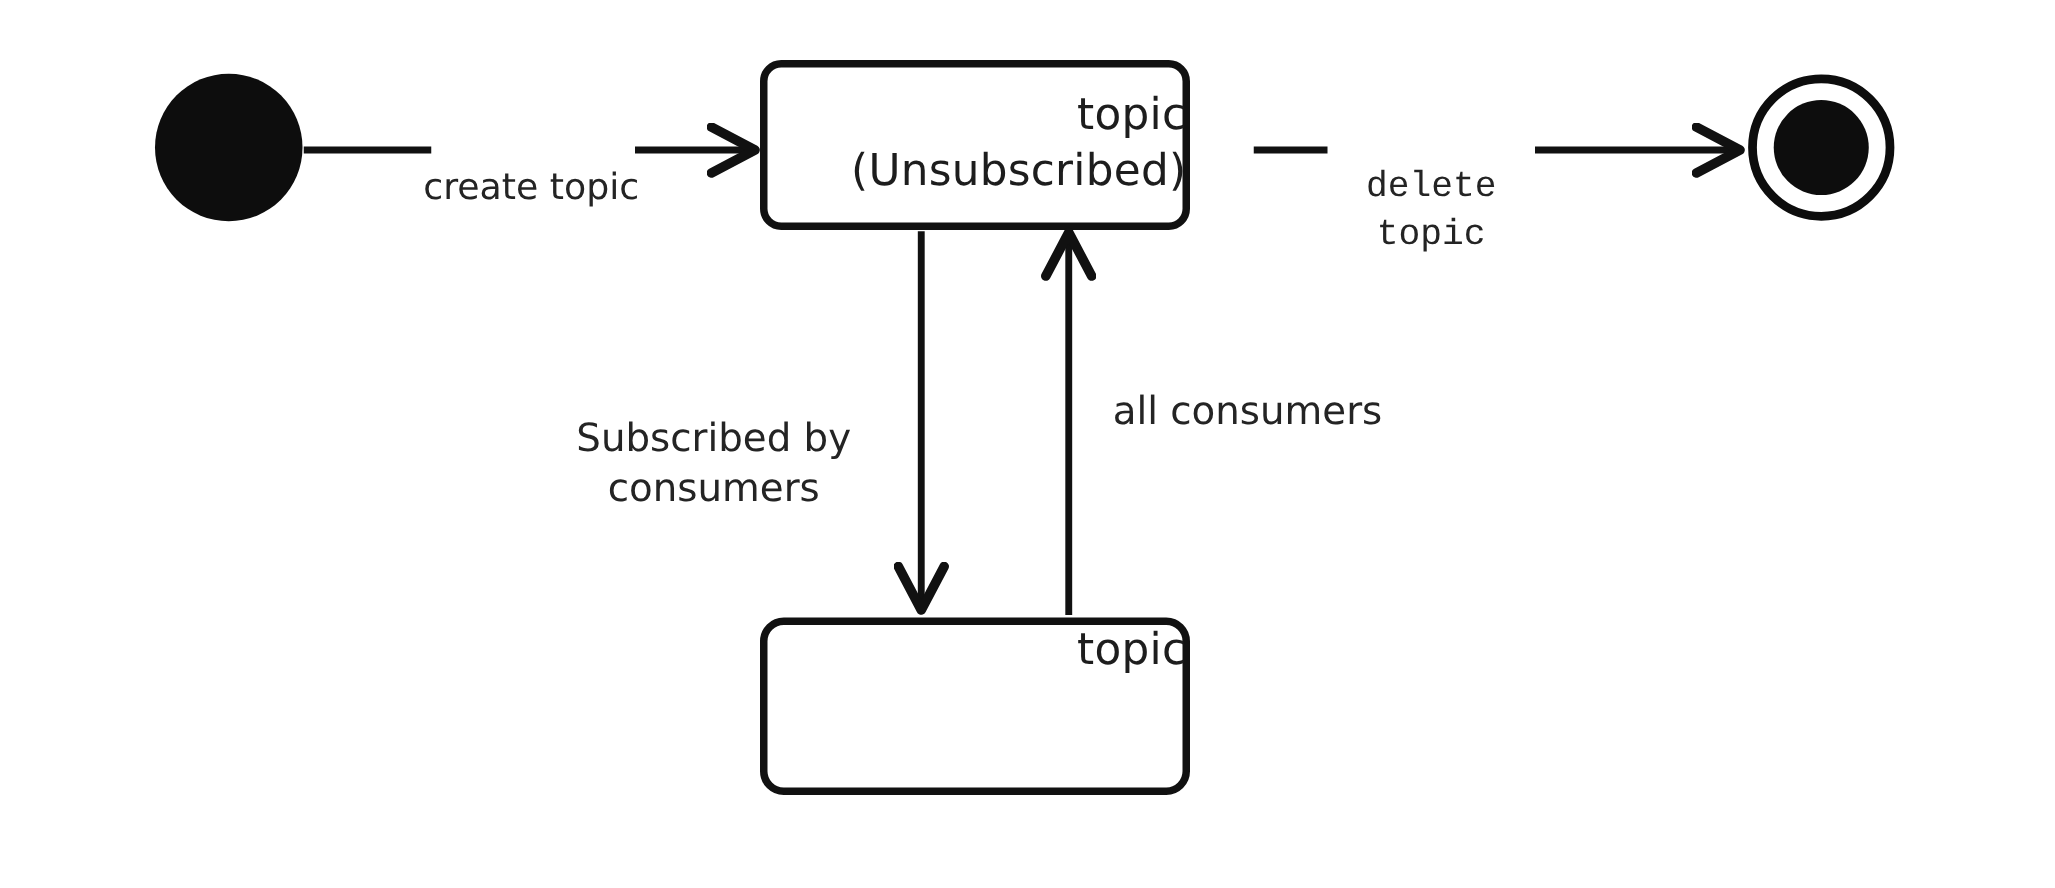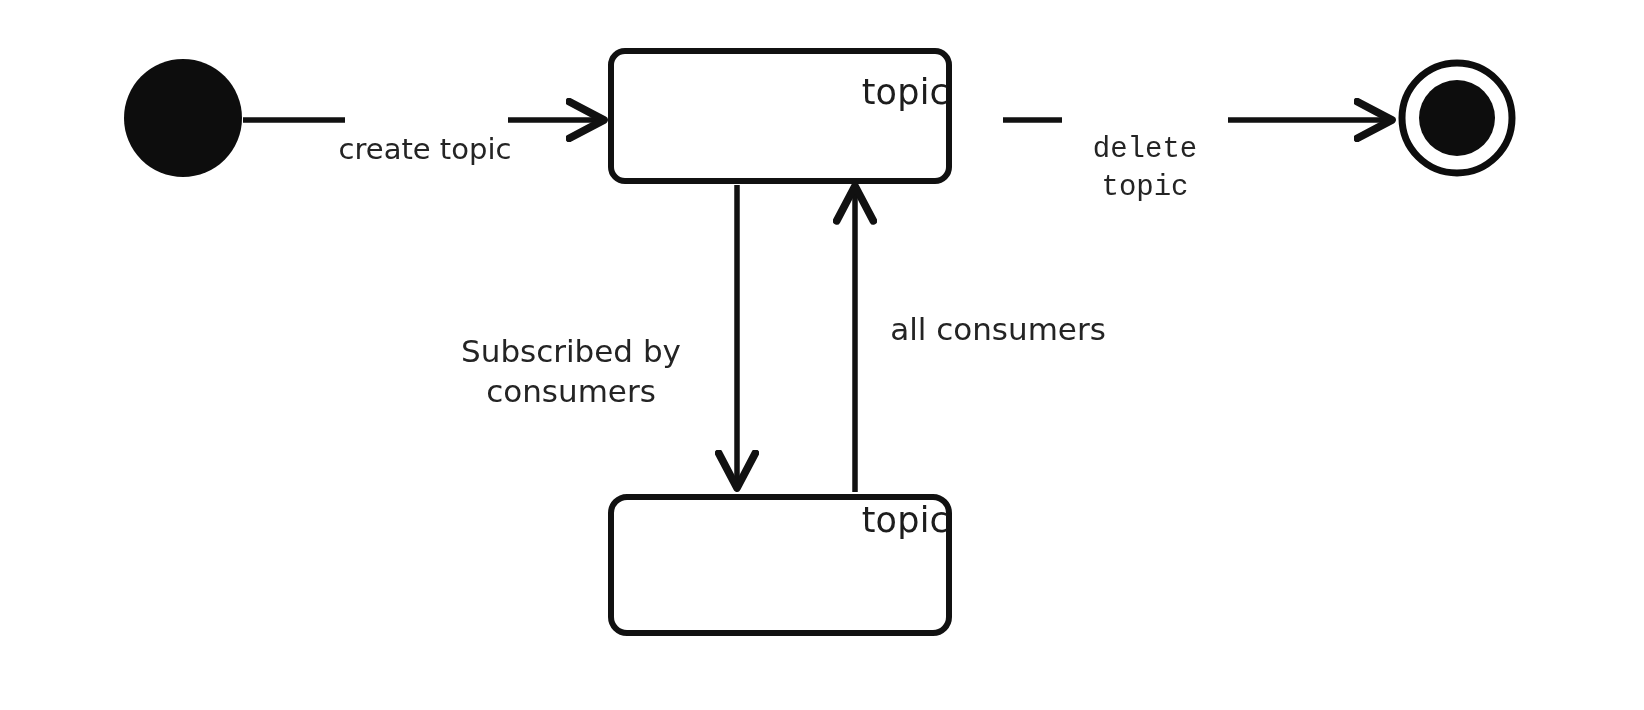--- a/index.html
+++ b/index.html
@@ -85,20 +85,21 @@
 
   <line x1="737" y1="185" x2="737" y2="488" stroke="#111111" stroke-width="5.5" stroke-linecap="butt" marker-end="url(#arrow-down)"></line>
 
   <line x1="855" y1="492" x2="855" y2="186" stroke="#111111" stroke-width="5.5" stroke-linecap="butt" marker-end="url(#arrow-up)"></line>
 
   <rect x="611" y="497" width="338" height="136" rx="16" ry="16" fill="#ffffff" stroke="#111111" stroke-width="6"></rect>
 </svg>
 
 <div class="state-box-label" style="left:611px; top:70px; width:338px;">
   <span class="lbl-line">topic</span>
+  <span class="lbl-line">(Unsubscribed)</span>
 </div>
 
 <div class="state-box-label" style="left:611px; top:498px; width:338px;">
   <span class="lbl-line">topic</span>
 </div>
 
 <div class="edge-label small" style="left:325px; top:103px; width:200px;">
   <span class="lbl-line">create  topic</span>
 </div>
 

